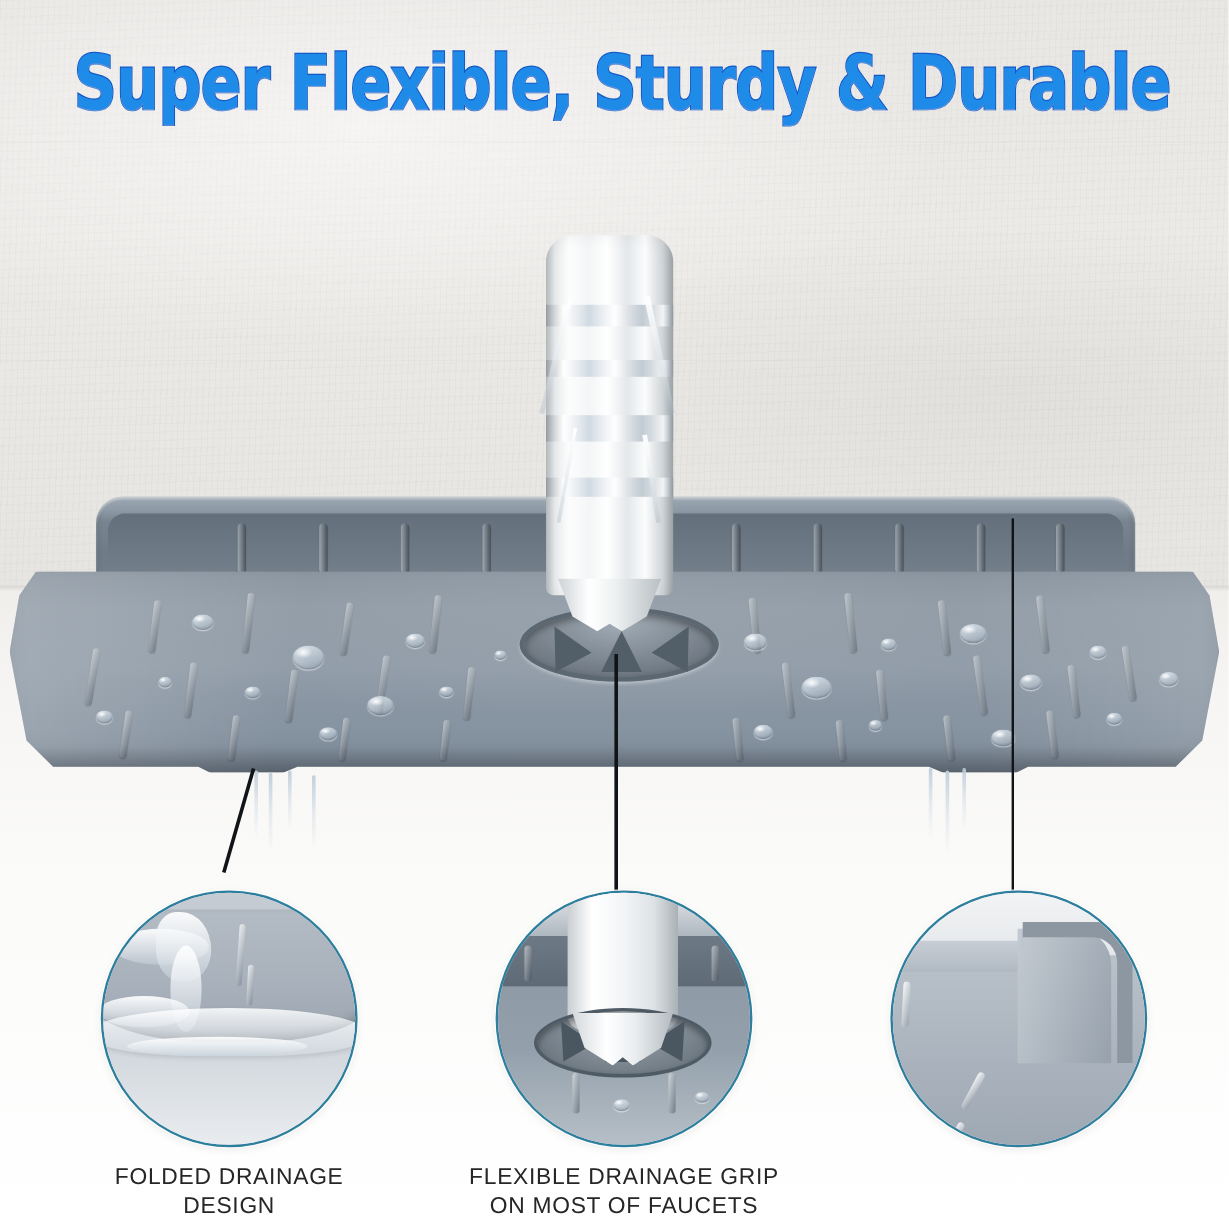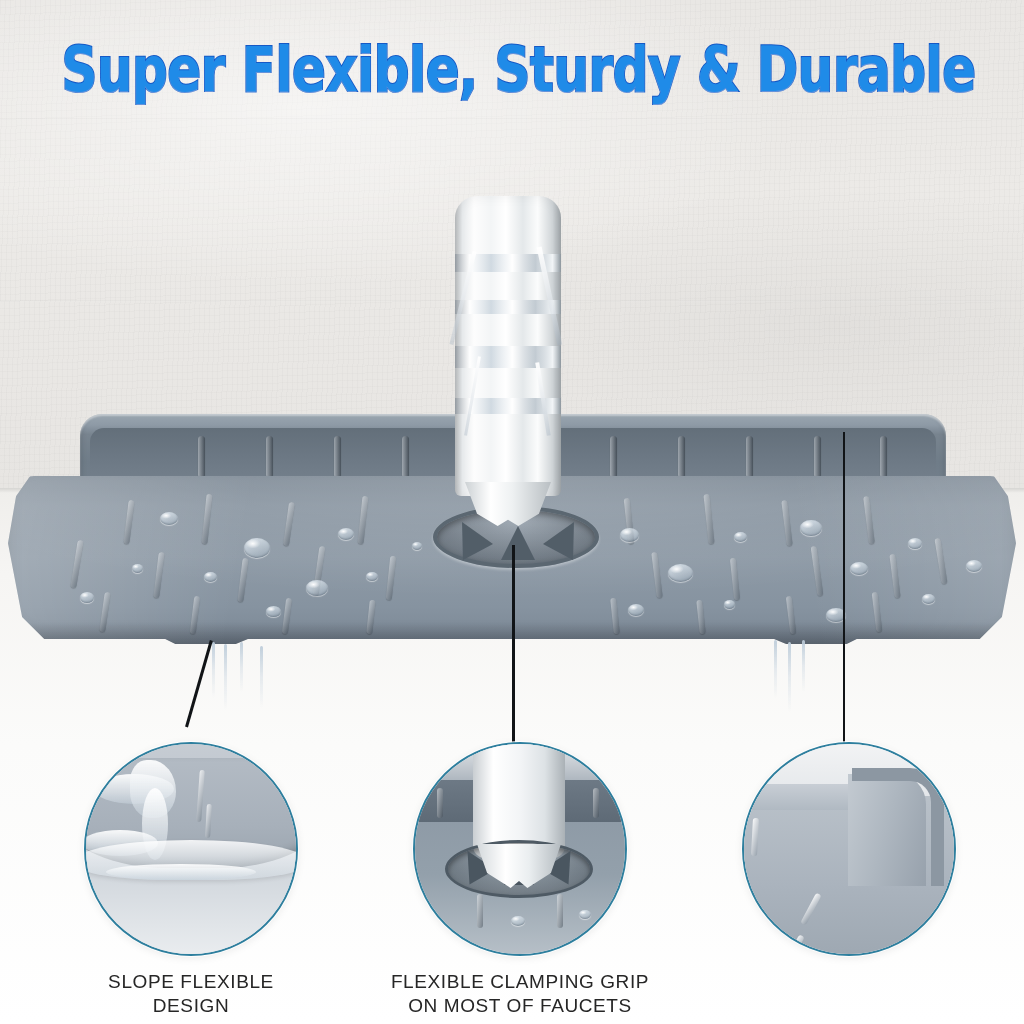--- a/index.html
+++ b/index.html
@@ -504,18 +504,18 @@
       <div class="c3-plate"></div>
       <div class="c3-hiback"></div>
       <div class="c3-foldface"></div>
       <div class="c3-fold"></div>
       <div class="c3-nub" style="left:8px;   top:74px;  width:6px;  height:38px; transform:rotate(3deg); background:linear-gradient(100deg,rgba(255,255,255,0.9),rgba(130,142,154,0.5));"></div>
       <div class="c3-nub" style="left:64px;  top:148px; width:6px;  height:34px; transform:rotate(28deg); background:linear-gradient(100deg,rgba(255,255,255,0.9),rgba(130,142,154,0.5));"></div>
       <div class="c3-nub" style="left:48px;  top:190px; width:6px;  height:30px; transform:rotate(28deg); background:linear-gradient(100deg,rgba(255,255,255,0.9),rgba(130,142,154,0.5));"></div>
     </div>
   </div>
 
-  <div class="caption" style="left:61px;  top:970px; width:260px;">SLOPE FLEXIBLE
+  <div class="caption" style="left:61px;  top:970px; width:260px;">FOLDED DRAINAGE
 DESIGN</div>
-  <div class="caption" style="left:372px; top:970px; width:296px;">FLEXIBLE CLAMPING GRIP
+  <div class="caption" style="left:372px; top:970px; width:296px;">FLEXIBLE DRAINAGE GRIP
 ON MOST OF FAUCETS</div>
 
 </div>
 
 </body></html>

